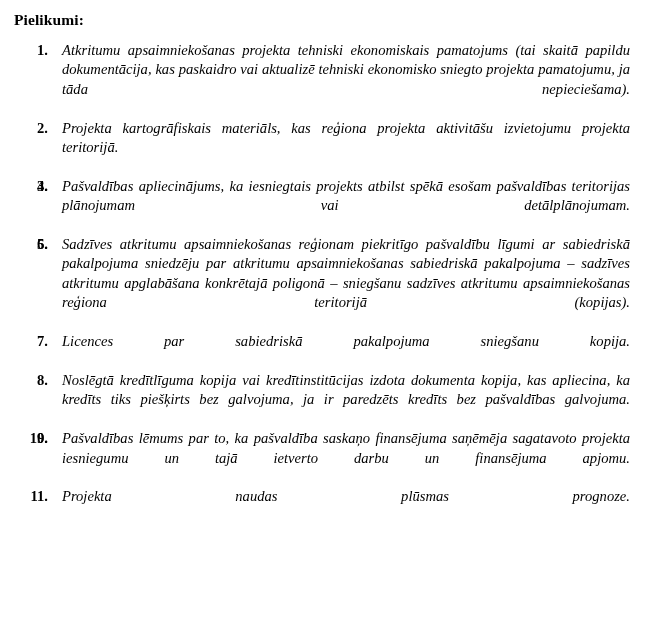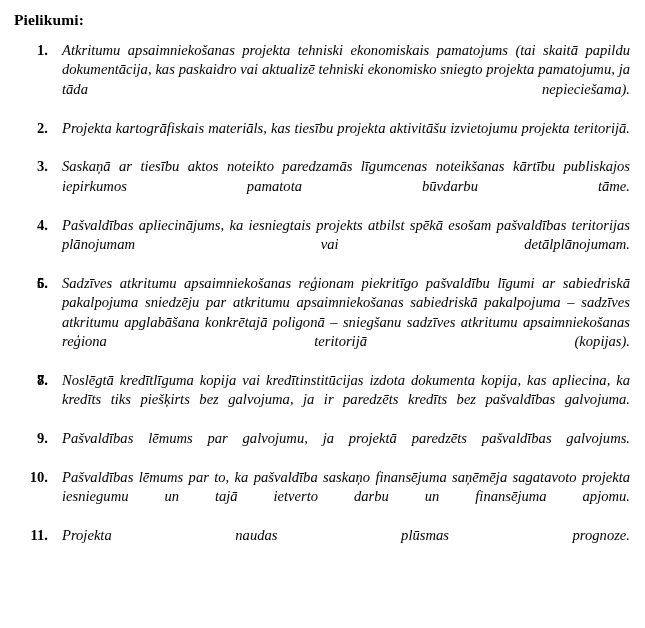--- a/index.html
+++ b/index.html
@@ -80,47 +80,46 @@
 
   <div class="doc-heading">Pielikumi:</div>
 
   <ol class="attachments-list">
       <li class="attachment-item">
         <span class="item-number">1.</span>
         <span class="item-text">Atkritumu apsaimniekošanas projekta tehniski ekonomiskais pamatojums (tai skaitā papildu dokumentācija, kas paskaidro vai aktualizē tehniski ekonomisko sniegto projekta pamatojumu, ja tāda nepieciešama).</span>
       </li>
       <li class="attachment-item">
         <span class="item-number">2.</span>
-        <span class="item-text">Projekta kartogrāfiskais materiāls, kas tiesību projekta aktivitāšu izvietojumu projekta teritorijā.</span>
+        <span class="item-text">Projekta kartogrāfiskais materiāls, kas reģiona projekta aktivitāšu izvietojumu projekta teritorijā.</span>
       </li>
       <li class="attachment-item">
         <span class="item-number">3.</span>
-        <span class="item-text">Saskaņā ar tiesību aktos noteikto paredzamās līgumcenas noteikšanas kārtību publiskajos iepirkumos pamatota būvdarbu tāme.</span>
       </li>
       <li class="attachment-item">
         <span class="item-number">4.</span>
         <span class="item-text">Pašvaldības apliecinājums, ka iesniegtais projekts atbilst spēkā esošam pašvaldības teritorijas plānojumam vai detālplānojumam.</span>
       </li>
       <li class="attachment-item">
         <span class="item-number">5.</span>
       </li>
       <li class="attachment-item">
         <span class="item-number">6.</span>
         <span class="item-text">Sadzīves atkritumu apsaimniekošanas reģionam piekritīgo pašvaldību līgumi ar sabiedriskā pakalpojuma sniedzēju par atkritumu apsaimniekošanas sabiedriskā pakalpojuma – sadzīves atkritumu apglabāšana konkrētajā poligonā – sniegšanu sadzīves atkritumu apsaimniekošanas reģiona teritorijā (kopijas).</span>
       </li>
       <li class="attachment-item">
         <span class="item-number">7.</span>
+        <span class="item-text">Licences par sabiedriskā pakalpojuma sniegšanu kopija.</span>
       </li>
       <li class="attachment-item">
         <span class="item-number">8.</span>
         <span class="item-text">Noslēgtā kredītlīguma kopija vai kredītinstitūcijas izdota dokumenta kopija, kas apliecina, ka kredīts tiks piešķirts bez galvojuma, ja ir paredzēts kredīts bez pašvaldības galvojuma.</span>
       </li>
       <li class="attachment-item">
         <span class="item-number">9.</span>
-        <span class="item-text">Pašvaldības lēmums par galvojumu, ja projektā paredzēts pašvaldības galvojums.</span>
       </li>
       <li class="attachment-item">
         <span class="item-number">10.</span>
         <span class="item-text">Pašvaldības lēmums par to, ka pašvaldība saskaņo finansējuma saņēmēja sagatavoto projekta iesniegumu un tajā ietverto darbu un finansējuma apjomu.</span>
       </li>
       <li class="attachment-item">
         <span class="item-number">11.</span>
         <span class="item-text">Projekta naudas plūsmas prognoze.</span>
       </li>
     </ol>

